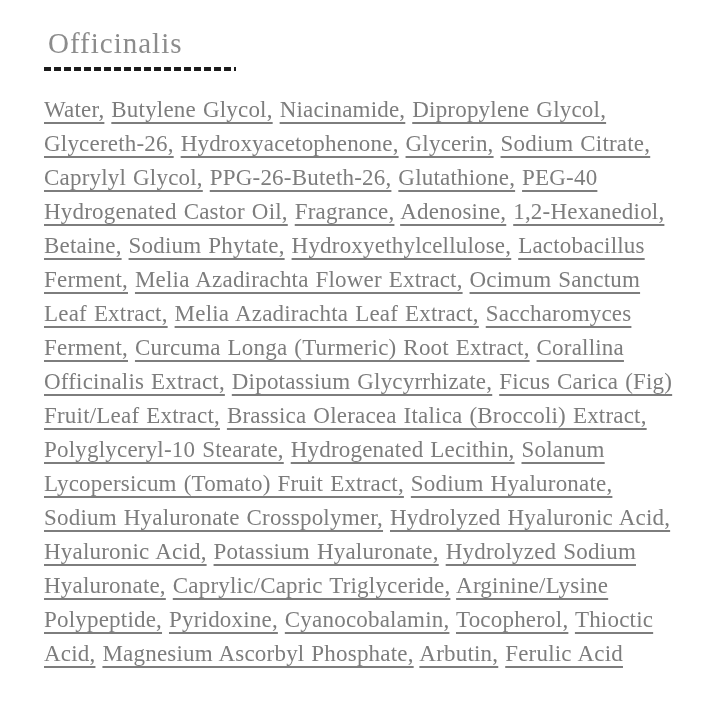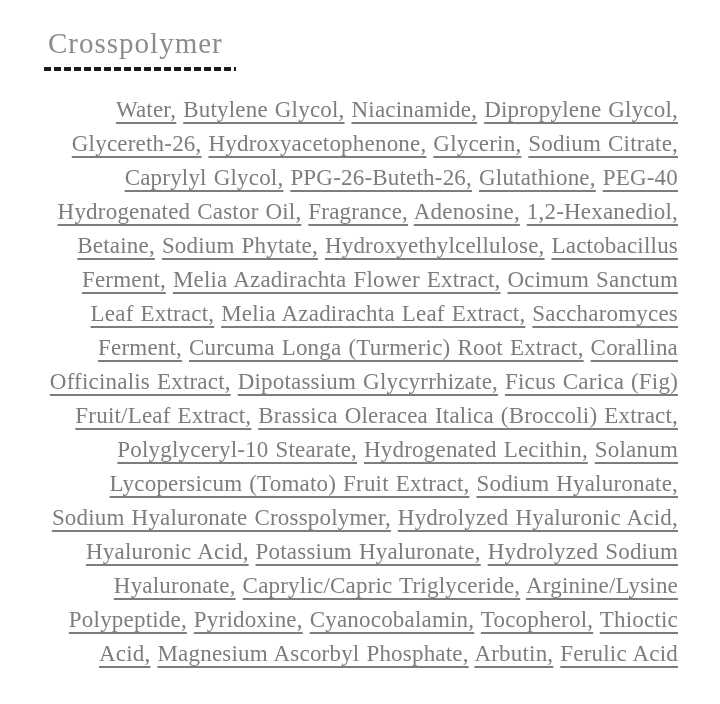--- a/index.html
+++ b/index.html
@@ -39,30 +39,30 @@
       transparent 7px, transparent 10px
     );
   }
   .ingredients-list {
     margin-top: 22px;
     font-size: 23px;
     line-height: 34px;
     color: var(--body-text);
     letter-spacing: 0.2px;
     word-spacing: 1px;
-    text-align: right;
+    text-align: left;
     max-width: 634px;
   }
   .ingredient {
     text-decoration: underline;
     text-decoration-thickness: 1.5px;
     text-underline-offset: 5px;
     text-decoration-color: var(--body-text);
   }
 </style>
 </head>
 <body>
 
 <div class="page">
-  <h1 class="section-title">Crosspolymer</h1>
+  <h1 class="section-title">Officinalis</h1>
   <div class="dashed-divider"></div>
   <p class="ingredients-list"><span class="ingredient">Water,</span> <span class="ingredient">Butylene Glycol,</span> <span class="ingredient">Niacinamide,</span> <span class="ingredient">Dipropylene Glycol,</span> <span class="ingredient">Glycereth-26,</span> <span class="ingredient">Hydroxyacetophenone,</span> <span class="ingredient">Glycerin,</span> <span class="ingredient">Sodium Citrate,</span> <span class="ingredient">Caprylyl Glycol,</span> <span class="ingredient">PPG-26-Buteth-26,</span> <span class="ingredient">Glutathione,</span> <span class="ingredient">PEG-40 Hydrogenated Castor Oil,</span> <span class="ingredient">Fragrance,</span> <span class="ingredient">Adenosine,</span> <span class="ingredient">1,2-Hexanediol,</span> <span class="ingredient">Betaine,</span> <span class="ingredient">Sodium Phytate,</span> <span class="ingredient">Hydroxyethylcellulose,</span> <span class="ingredient">Lactobacillus Ferment,</span> <span class="ingredient">Melia Azadirachta Flower Extract,</span> <span class="ingredient">Ocimum Sanctum Leaf Extract,</span> <span class="ingredient">Melia Azadirachta Leaf Extract,</span> <span class="ingredient">Saccharomyces Ferment,</span> <span class="ingredient">Curcuma Longa (Turmeric) Root Extract,</span> <span class="ingredient">Corallina Officinalis Extract,</span> <span class="ingredient">Dipotassium Glycyrrhizate,</span> <span class="ingredient">Ficus Carica (Fig) Fruit/Leaf Extract,</span> <span class="ingredient">Brassica Oleracea Italica (Broccoli) Extract,</span> <span class="ingredient">Polyglyceryl-10 Stearate,</span> <span class="ingredient">Hydrogenated Lecithin,</span> <span class="ingredient">Solanum Lycopersicum (Tomato) Fruit Extract,</span> <span class="ingredient">Sodium Hyaluronate,</span> <span class="ingredient">Sodium Hyaluronate Crosspolymer,</span> <span class="ingredient">Hydrolyzed Hyaluronic Acid,</span> <span class="ingredient">Hyaluronic Acid,</span> <span class="ingredient">Potassium Hyaluronate,</span> <span class="ingredient">Hydrolyzed Sodium Hyaluronate,</span> <span class="ingredient">Caprylic/Capric Triglyceride,</span> <span class="ingredient">Arginine/Lysine Polypeptide,</span> <span class="ingredient">Pyridoxine,</span> <span class="ingredient">Cyanocobalamin,</span> <span class="ingredient">Tocopherol,</span> <span class="ingredient">Thioctic Acid,</span> <span class="ingredient">Magnesium Ascorbyl Phosphate,</span> <span class="ingredient">Arbutin,</span> <span class="ingredient">Ferulic Acid</span></p>
 </div>
 
 </body></html>

